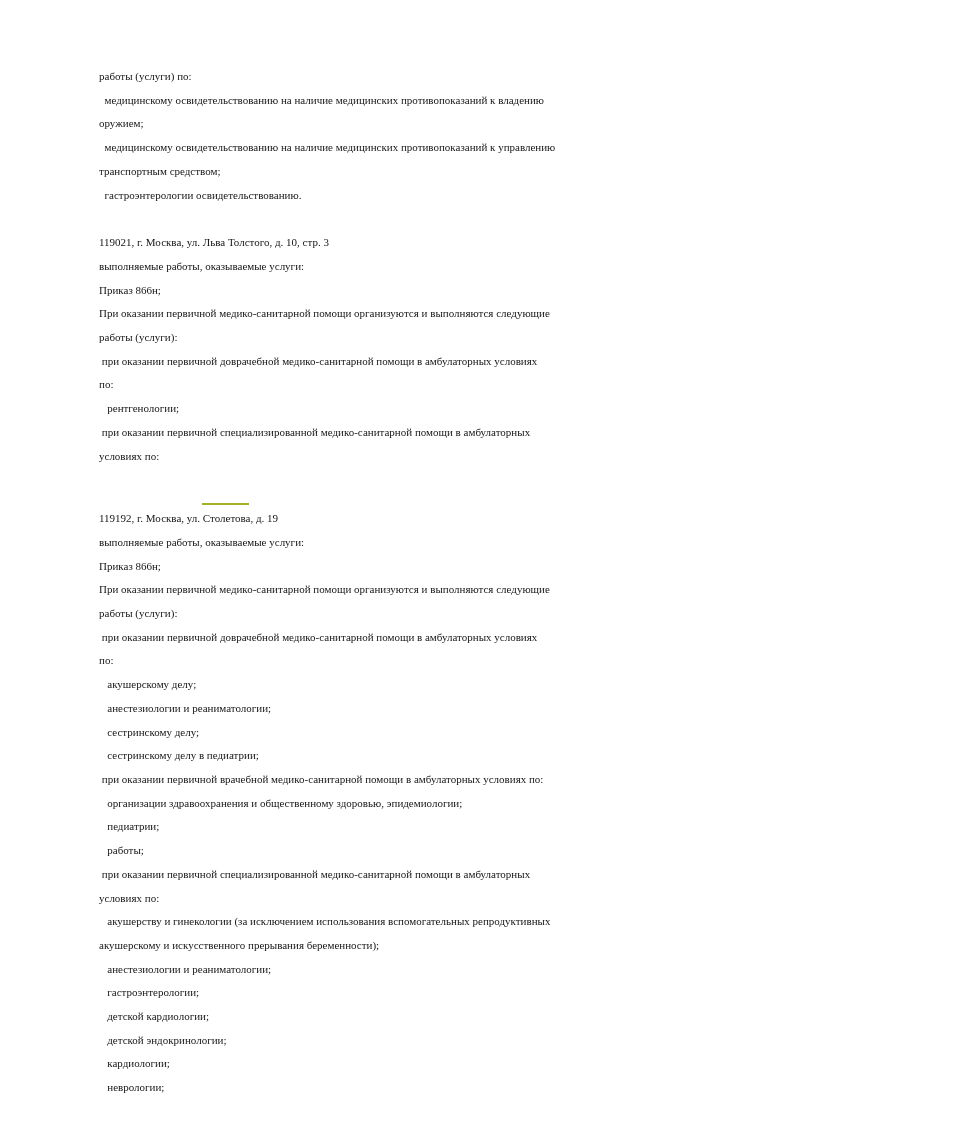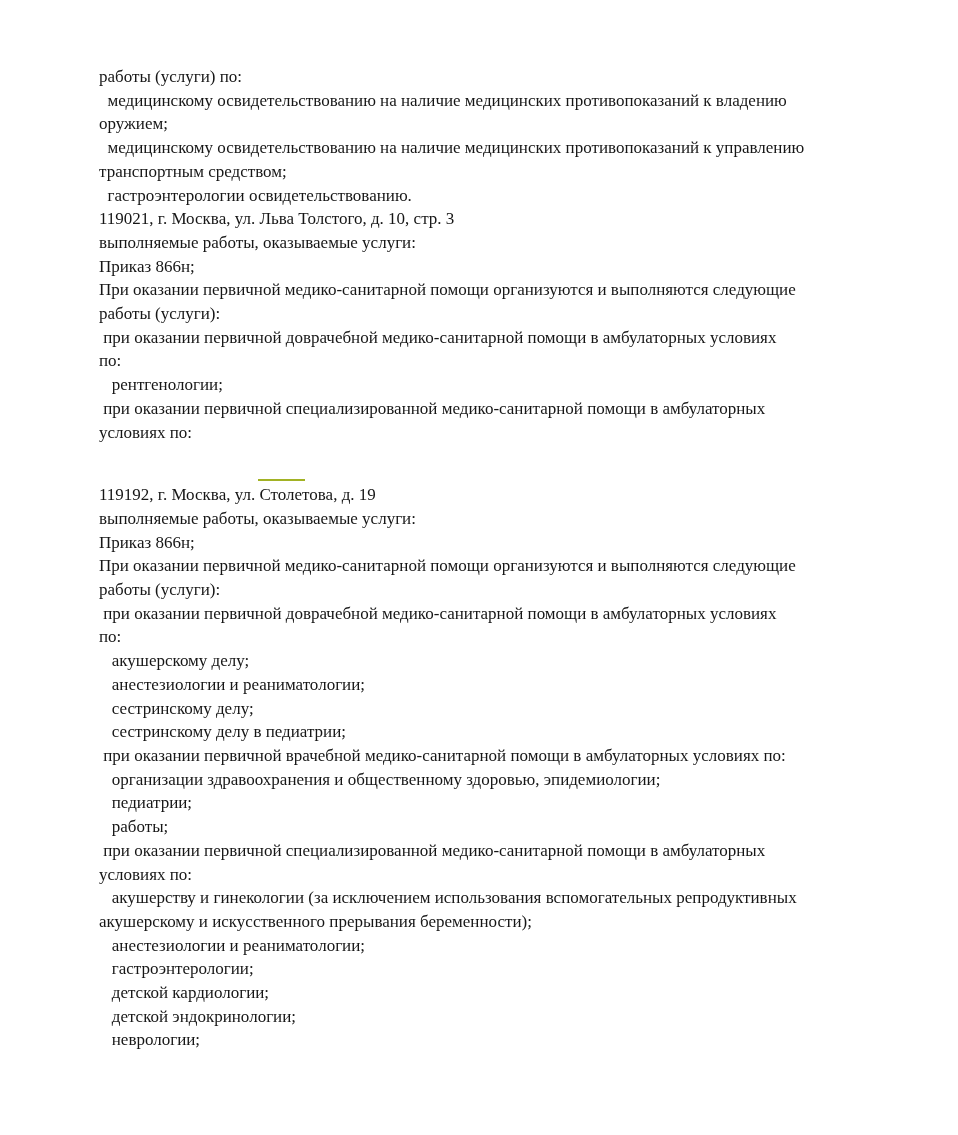--- a/index.html
+++ b/index.html
@@ -7,33 +7,33 @@
     padding: 0;
     background: #ffffff;
   }
   .page {
     position: relative;
     width: 958px;
     height: 1135px;
     background: #ffffff;
     overflow: hidden;
     font-family: "Liberation Serif", "DejaVu Serif", serif;
-    font-size: 17px;
+    font-size: 11px;
     line-height: 23.7px;
     color: #161616;
     border-radius: 23px;
   }
   .content {
     position: absolute;
     top: 65px;
     left: 99px;
     right: 6px;
   }
   .block { }
-  .block + .block { }
+  .block + .block { margin-top: 24px; }
   .block:nth-child(3) { margin-top: 39px; }
   .line {
     white-space: pre;
   }
   .marked-word {
     position: relative;
     display: inline-block;
   }
   .word-mark {
     position: absolute;
@@ -87,16 +87,17 @@
         <div class="line">   педиатрии;</div>
         <div class="line">   работы;</div>
         <div class="line"> при оказании первичной специализированной медико-санитарной помощи в амбулаторных</div>
         <div class="line">условиях по:</div>
         <div class="line">   акушерству и гинекологии (за исключением использования вспомогательных репродуктивных</div>
         <div class="line">акушерскому и искусственного прерывания беременности);</div>
         <div class="line">   анестезиологии и реаниматологии;</div>
         <div class="line">   гастроэнтерологии;</div>
         <div class="line">   детской кардиологии;</div>
         <div class="line">   детской эндокринологии;</div>
+        <div class="line">   кардиологии;</div>
         <div class="line">   неврологии;</div>
       </div>
     </div>
 </div>
 
 </body></html>

